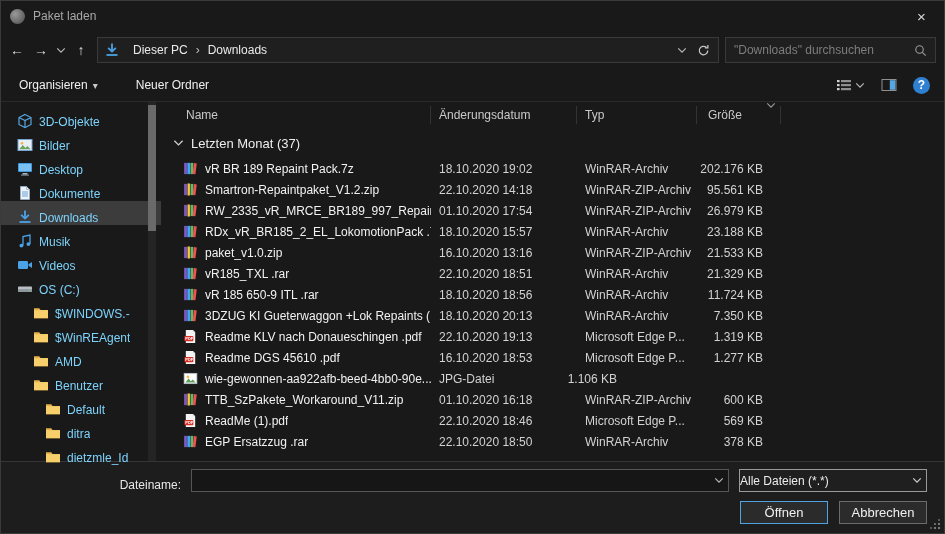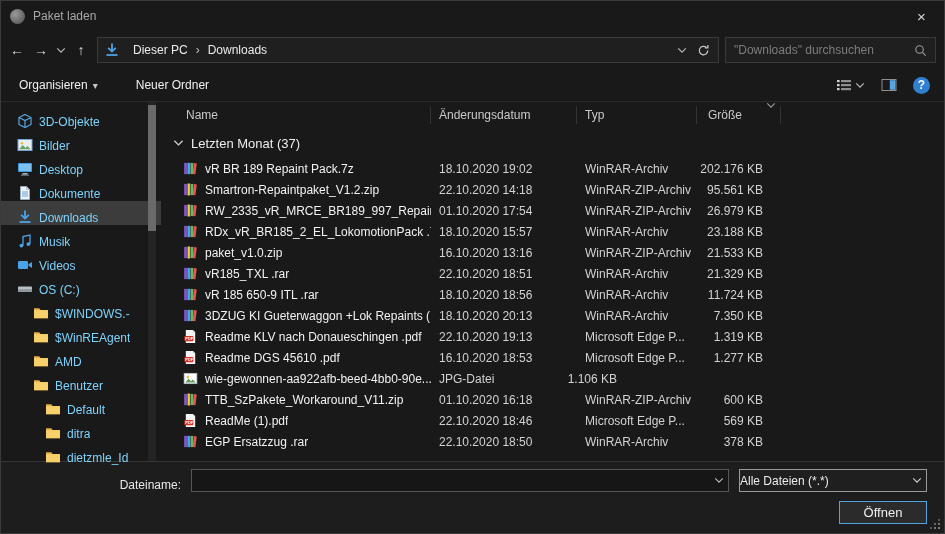--- a/index.html
+++ b/index.html
@@ -604,17 +604,18 @@
         <span>Alle Dateien (*.*)</span>
         <span class="combo-chev chev">
             <svg viewBox="0 0 12 8">
               <path d="M1.5 1.5L6 6l4.5-4.5" fill="none" stroke="#d0d0d0" stroke-width="1.4"></path>
             </svg>
           </span>
       </div>
     </div>
     <div class="btn-row">
       <button class="btn primary">Öffnen</button>
+      <button class="btn">Abbrechen</button>
     </div>
   </div>
 
   <div class="grip"></div>
 </div>
 
 </body></html>

